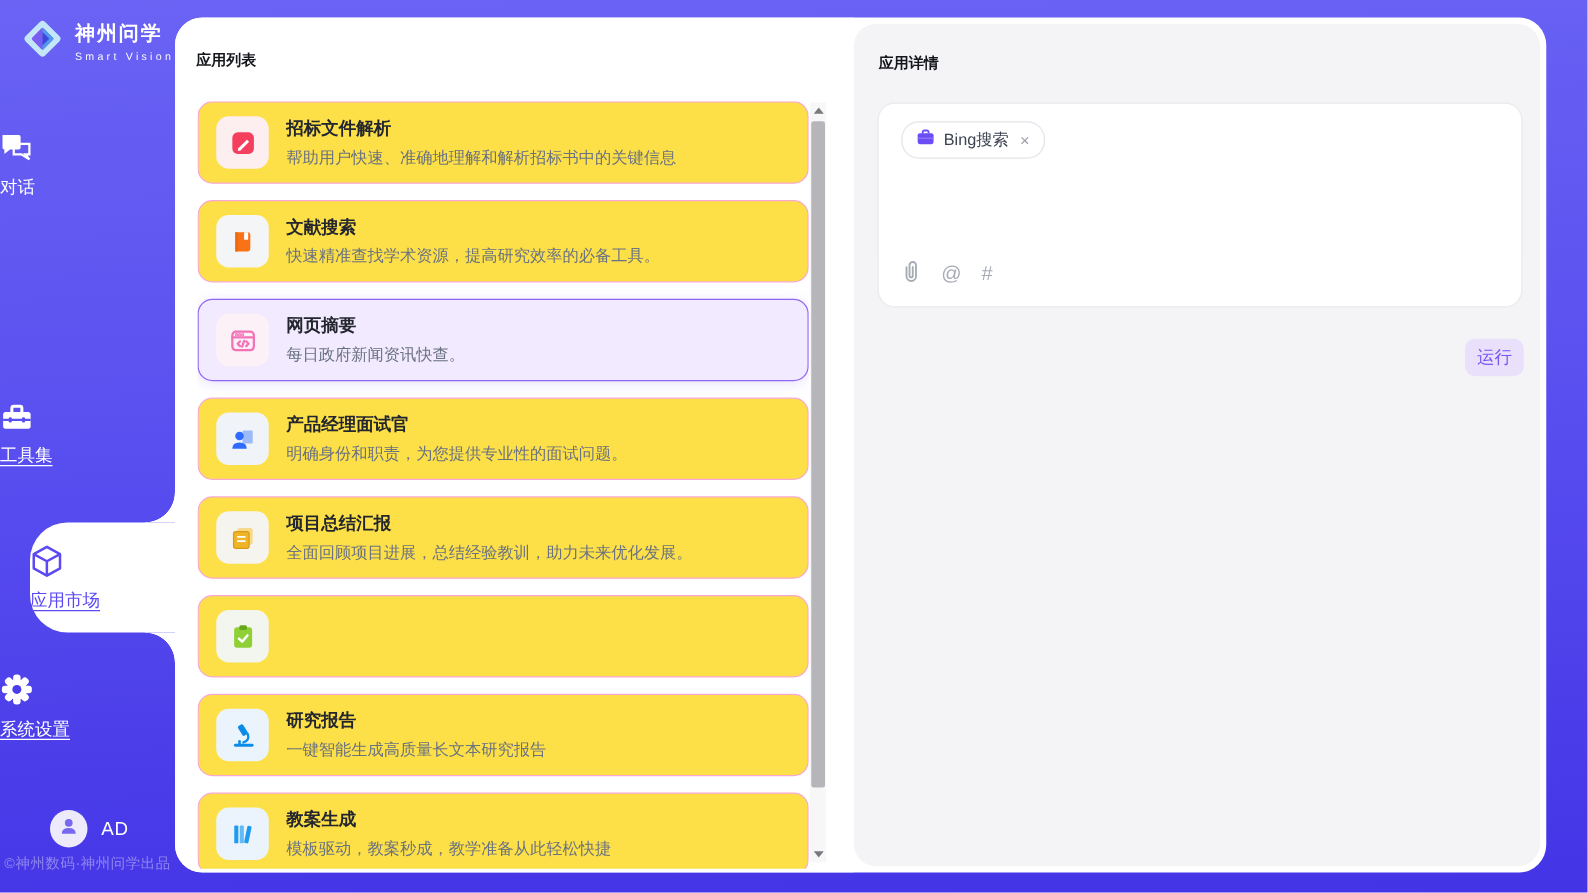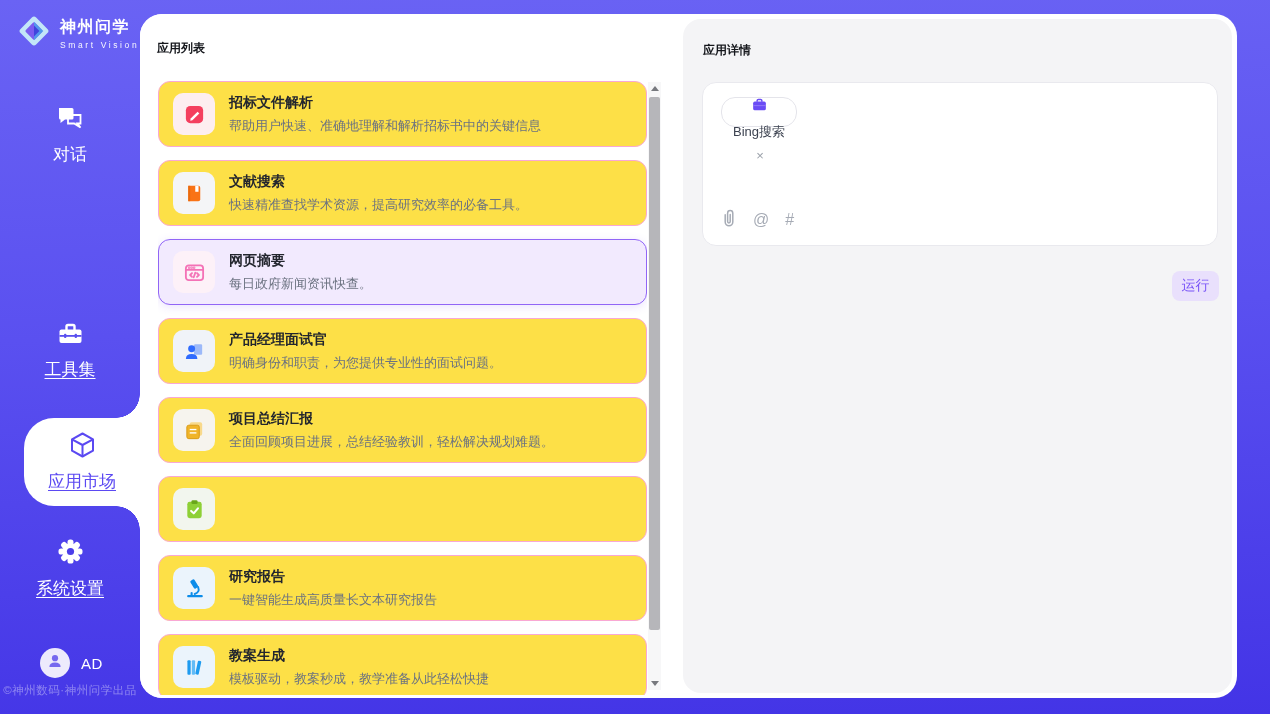--- a/index.html
+++ b/index.html
@@ -8,21 +8,21 @@
     font-family:"Liberation Sans","DejaVu Sans",sans-serif;
     background:linear-gradient(178deg,#6a63f4 0%,#5a50f0 45%,#4334e6 100%);
     position:relative;
   }
 
   
   .sidebar { position:absolute; left:0; top:0; width:140px; height:714px; color:#fff; z-index:3; }
   .logo { position:absolute; left:15px; top:12px; display:flex; align-items:center; gap:7px; }
   .logo-text .cn { font-size:16px; font-weight:700; letter-spacing:1.5px; }
   .logo-text .en { font-size:8.5px; letter-spacing:2.6px; margin-top:2px; opacity:.95; }
-  .nav-item { position:absolute; left:0; width:140px; display:flex; flex-direction:column; align-items:center; gap:7px; font-size:17px; color:#fff; cursor:pointer; }
+  .nav-item { position:absolute; left:0; width:140px; display:flex; flex-direction:column; align-items:flex-start; gap:7px; font-size:14px; color:#fff; cursor:pointer; }
   .nav-item .lbl.u { text-decoration:underline; text-underline-offset:3px; }
   .nav-sel { left:24px; top:418px; width:116px; height:88px; justify-content:center; gap:6px;
     background:#fff; border-radius:30px 0 0 30px; color:#5b49f2; }
   .nav-sel::before { content:""; position:absolute; top:-24px; right:0; width:24px; height:24px;
     background:radial-gradient(circle at 0 0, rgba(0,0,0,0) 23.5px, #fff 24px); }
   .nav-sel::after { content:""; position:absolute; bottom:-24px; right:0; width:24px; height:24px;
     background:radial-gradient(circle at 0 100%, rgba(0,0,0,0) 23.5px, #fff 24px); }
   .nav-sel .lbl { color:#5b49f2; }
   .user-row { position:absolute; left:40px; top:648px; display:flex; align-items:center; gap:11px; }
   .avatar { width:30px; height:30px; border-radius:50%; background:#edeafc; display:flex; align-items:center; justify-content:center; }
@@ -54,21 +54,21 @@
   .tri-down { width:0; height:0; border-left:4px solid transparent; border-right:4px solid transparent; border-top:5px solid #77797e; }
   .sb-thumb { position:absolute; left:1px; top:15px; width:11px; height:533px; background:#b6b6ba; border-radius:2px; cursor:pointer; }
 
   
   .detail-panel { position:absolute; left:543px; top:5px; right:5px; bottom:5px;
     background:#f4f4f6; border-radius:18px; }
   .detail-panel .panel-title { position:absolute; left:20px; top:23px; }
   .input-card { position:absolute; left:19px; top:63px; right:14px; height:164px;
     background:#fff; border:1px solid #e9e9ee; border-radius:14px; padding:14px 18px; }
   .tool-tag { display:inline-flex; align-items:center; gap:7px; height:30px; padding:0 11px;
-    border:1px solid #e4e4ea; border-radius:14px; background:#fff; cursor:pointer;flex-direction:column; }
+    border:1px solid #e4e4ea; border-radius:14px; background:#fff; cursor:pointer; }
   .tool-tag .t-lbl { font-size:13px; color:#3c4250; }
   .tool-tag .t-x { font-size:13px; color:#9aa0a9; margin-left:2px; cursor:pointer; }
   .query { margin-top:30px; font-size:14px; color:#596070; line-height:1.4; cursor:text; }
   .attach-row { position:absolute; left:18px; bottom:14px; display:flex; align-items:center; gap:16px; color:#a6abb5; }
   .attach-glyph { font-size:16px; color:#a6abb5; cursor:pointer; }
   .run-btn { position:absolute; top:252px; right:13px; width:47px; height:30px;
     background:#e9e0fc; color:#7a55f7; border:none; border-radius:8px; font-size:14px;
     font-family:inherit; cursor:pointer; }
 </style>
 </head>
@@ -227,21 +227,21 @@
         <span class="card-icon" style="background:#f6f4ee">
           <svg width="23" height="23" viewBox="0 0 24 24">
             <rect x="7" y="3.5" width="13" height="14" rx="2" fill="#f8d98a"></rect>
             <rect x="4" y="6.5" width="13" height="14" rx="2" fill="#f0b429" stroke="#d89a13" stroke-width="1"></rect>
             <line x1="7" y1="11" x2="14" y2="11" stroke="#fff" stroke-width="1.4"></line>
             <line x1="7" y1="14.5" x2="14" y2="14.5" stroke="#fff" stroke-width="1.4"></line>
           </svg>
         </span>
         <span class="card-txt">
           <span class="card-title">项目总结汇报</span>
-          <span class="card-desc">全面回顾项目进展，总结经验教训，轻松解决规划难题。</span>
+          <span class="card-desc">全面回顾项目进展，总结经验教训，助力未来优化发展。</span>
         </span>
       </div>
 
       <div class="card">
         <span class="card-icon" style="background:#f2f6ee">
           <svg width="23" height="23" viewBox="0 0 24 24">
             <rect x="4.5" y="4" width="15" height="17" rx="2.5" fill="#8ed036"></rect>
             <rect x="8.8" y="2.3" width="6.4" height="4" rx="1.4" fill="#69a71a"></rect>
             <polyline points="8.5,13.5 11.2,16 15.6,10.8" fill="none" stroke="#fff" stroke-width="2.1" stroke-linecap="round" stroke-linejoin="round"></polyline>
           </svg>

